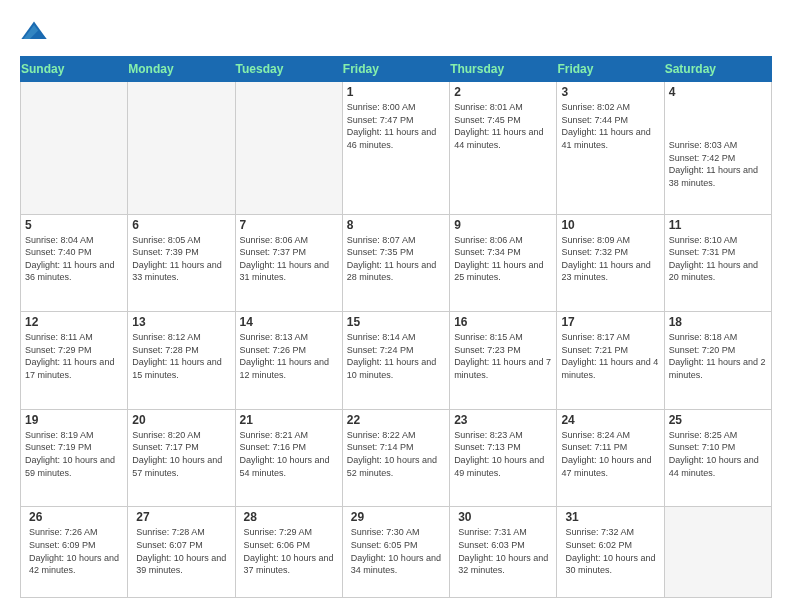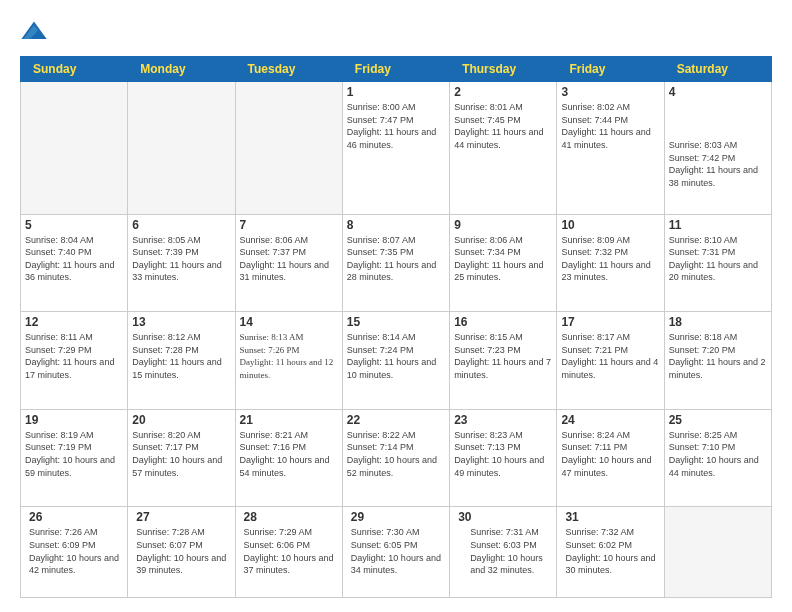--- a/index.html
+++ b/index.html
@@ -54,24 +54,24 @@
     }
     .calendar {
       flex: 1;
       border: 1px solid #ccc;
       border-collapse: collapse;
       width: 100%;
       table-layout: fixed;
     }
     .calendar th {
       background: #1a6ab1;
-      color: #fde047;
+      color: #86efac;
       font-size: 12px;
       font-weight: bold;
-      padding: 5px 12px;
+      padding: 5px 0;
       text-align: left;
       border: 1px solid #1a6ab1;
     }
     .calendar td {
       border: 1px solid #ccc;
       vertical-align: top;
       padding: 3px 4px;
       font-size: 9.5px;
       color: #333;
       height: 82px;
@@ -212,21 +212,21 @@
 Daylight: 11 hours and 17 minutes.</div>
           </td>
           <td>
             <div class="day-number">13</div>
             <div class="day-info" style="white-space: pre-line;">Sunrise: 8:12 AM
 Sunset: 7:28 PM
 Daylight: 11 hours and 15 minutes.</div>
           </td>
           <td>
             <div class="day-number">14</div>
-            <div class="day-info" style="white-space: pre-line; font-family: Liberation Serif, serif;">Sunrise: 8:13 AM
+            <div class="day-info" style="white-space: pre-line;">Sunrise: 8:13 AM
 Sunset: 7:26 PM
 Daylight: 11 hours and 12 minutes.</div>
           </td>
           <td>
             <div class="day-number">15</div>
             <div class="day-info" style="white-space: pre-line;">Sunrise: 8:14 AM
 Sunset: 7:24 PM
 Daylight: 11 hours and 10 minutes.</div>
           </td>
           <td>
@@ -312,21 +312,21 @@
 Daylight: 10 hours and 37 minutes.</div>
           </td>
           <td>
             <div class="day-number">29</div>
             <div class="day-info" style="white-space: pre-line;">Sunrise: 7:30 AM
 Sunset: 6:05 PM
 Daylight: 10 hours and 34 minutes.</div>
           </td>
           <td>
             <div class="day-number">30</div>
-            <div class="day-info" style="white-space: pre-line; margin-left: 12px;">Sunrise: 7:31 AM
+            <div class="day-info" style="white-space: pre-line;">Sunrise: 7:31 AM
 Sunset: 6:03 PM
 Daylight: 10 hours and 32 minutes.</div>
           </td>
           <td>
             <div class="day-number">31</div>
             <div class="day-info" style="white-space: pre-line;">Sunrise: 7:32 AM
 Sunset: 6:02 PM
 Daylight: 10 hours and 30 minutes.</div>
           </td>
           <td class="empty"></td>

